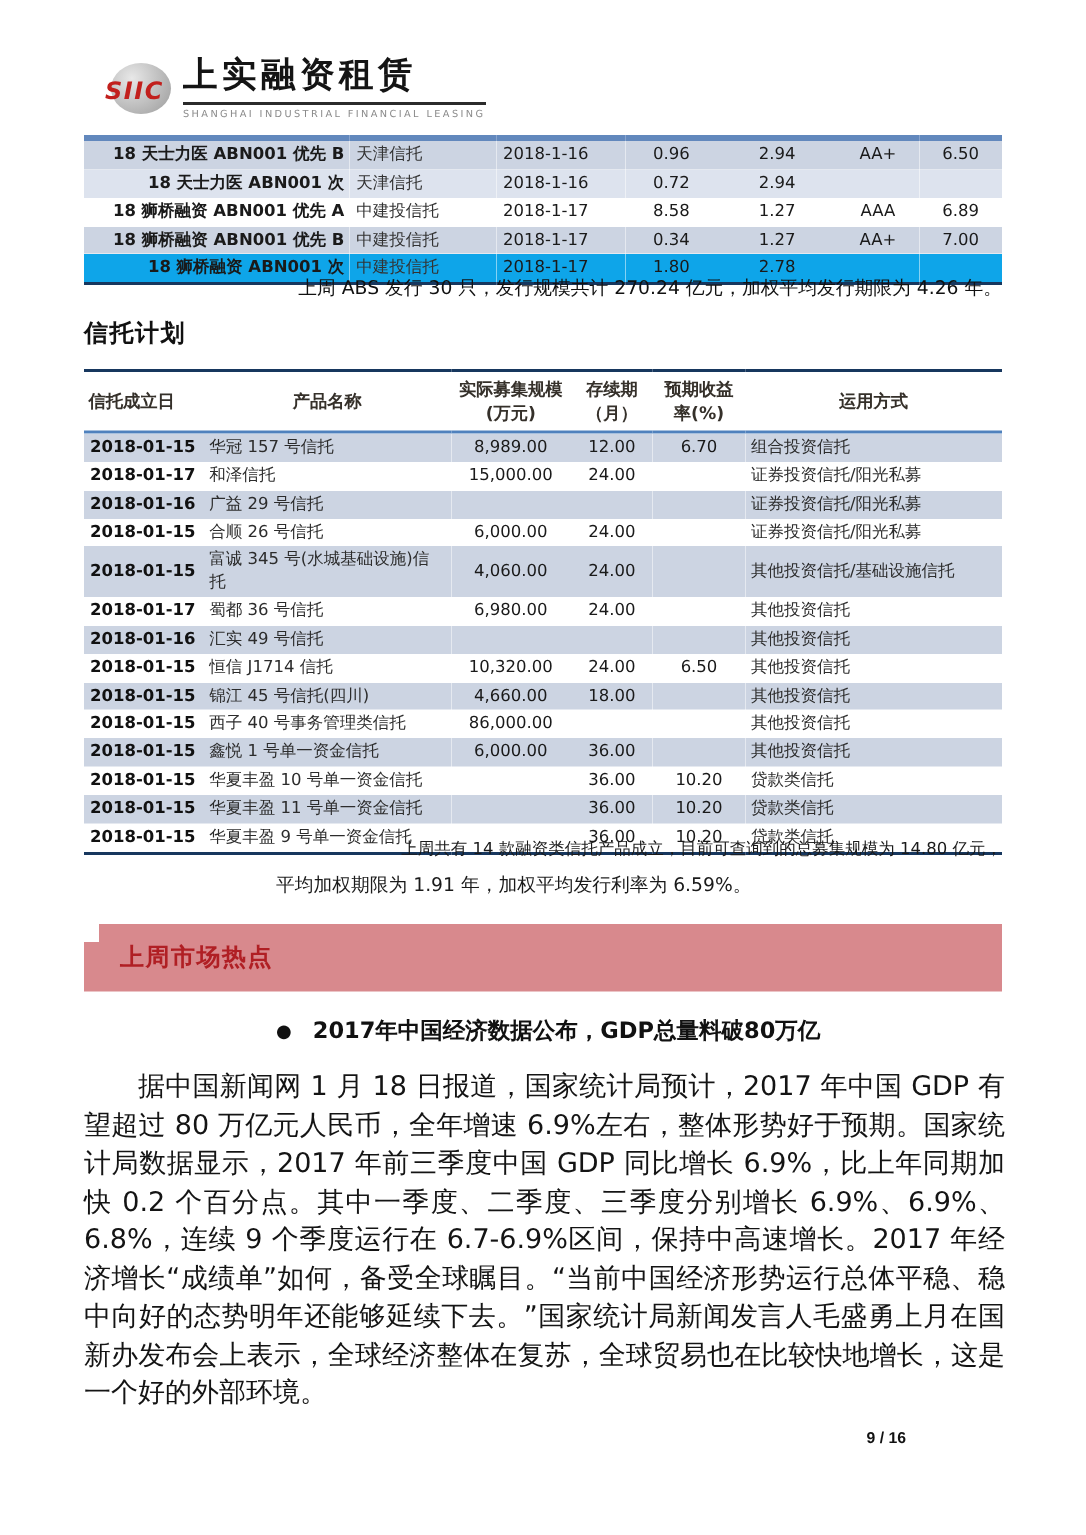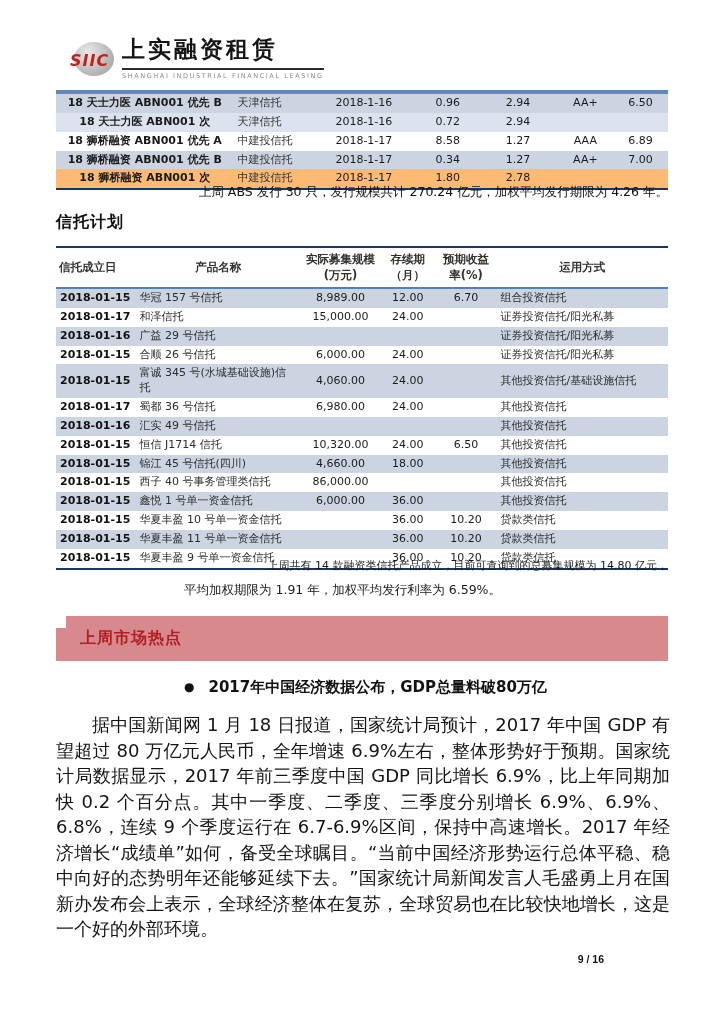--- a/index.html
+++ b/index.html
@@ -27,21 +27,21 @@
     border-bottom:2px solid #2b2b2b; padding-bottom:3px;
   }
   .logo-en { font-size:6.5px; color:#8a8a8a; letter-spacing:1.6px; margin-top:2px; white-space:nowrap; }
 
   
   table { border-collapse:collapse; table-layout:fixed; width:612px; margin-left:56px; }
   td, th { padding:2px 4px; font-size:11px; line-height:1.35; overflow:hidden; }
 
   
   .abs-table { position:absolute; top:90px; border-top:4px solid #6288bd; border-bottom:2px solid #17375e; }
-  .abs-table td:nth-child(1){ width:29%; font-weight:bold; text-align:center; }
+  .abs-table td:nth-child(1){ width:29%; font-weight:bold; text-align:right; }
   .abs-table td:nth-child(2){ width:16%; text-align:left; color:#333; }
   .abs-table td:nth-child(3){ width:14%; text-align:left; }
   .abs-table td:nth-child(4){ width:10%; text-align:center; }
   .abs-table td:nth-child(5){ width:13%; text-align:center; }
   .abs-table td:nth-child(6){ width:9%;  text-align:center; }
   .abs-table td:nth-child(7){ width:9%;  text-align:center; }
   .abs-table tr { height:18px; }
 
   .abs-note {
     position:absolute; top:184px; left:56px; width:612px;
@@ -140,21 +140,21 @@
         </tr>
         <tr style="background: rgb(204, 212, 226);">
           <td>18 狮桥融资 ABN001 优先 B</td>
           <td>中建投信托</td>
           <td>2018-1-17</td>
           <td>0.34</td>
           <td>1.27</td>
           <td>AA+</td>
           <td>7.00</td>
         </tr>
-        <tr style="background: #fdba74;">
+        <tr style="background: #0ea5e9;">
           <td>18 狮桥融资 ABN001 次</td>
           <td>中建投信托</td>
           <td>2018-1-17</td>
           <td>1.80</td>
           <td>2.78</td>
           <td></td>
           <td></td>
         </tr>
       </tbody>
   </table>

